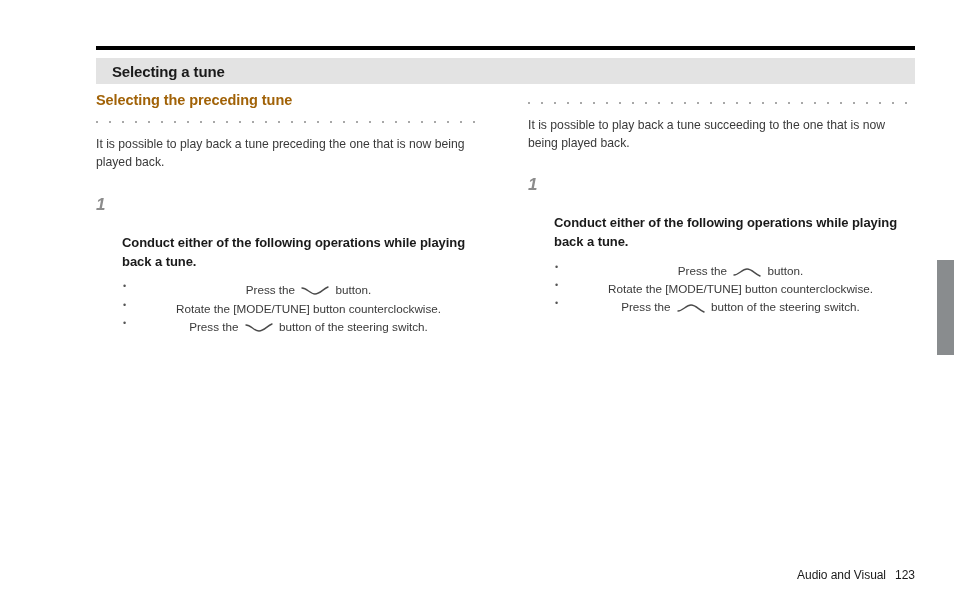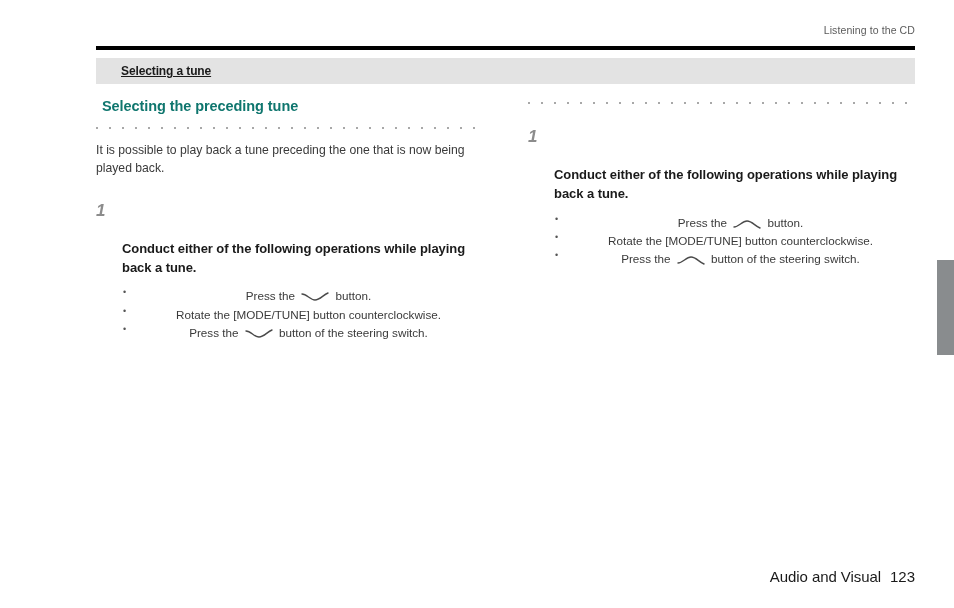--- a/index.html
+++ b/index.html
@@ -48,48 +48,47 @@
     position: absolute;
     left: 96px;
     top: 58px;
     width: 819px;
     height: 26px;
     background: #e3e3e3;
     display: flex;
     align-items: center;
   }
   .banner-title {
-    margin-left: 25px;
-    font-size: 12px;
+    margin-left: 16px;
+    font-size: 15px;
     font-weight: bold;
     color: #1a1a1a;
     letter-spacing: -0.01em;
-    text-decoration: underline;
   }
 
   
   .columns {
     position: absolute;
     left: 96px;
     top: 90px;
     width: 819px;
     display: flex;
     gap: 46px;
   }
   .col {
     width: 386px;
   }
 
   .sub-head {
     font-size: 14.5px;
     font-weight: bold;
-    color: #0f766e;
+    color: #a16207;
     letter-spacing: -0.005em;
     line-height: 1.2;
-    margin: 6px;
+    margin: 0;
     padding-top: 2px;
   }
 
   
   .dot-rule {
     height: 2px;
     margin-top: 12px;
     margin-bottom: 13px;
     background-image:
       linear-gradient(to right, #a8a8a8 0px, #a8a8a8 2px, transparent 2px, transparent 13px);
@@ -183,32 +182,31 @@
     background: #898c8e;
   }
 
   
   .footer {
     position: absolute;
     left: 96px;
     top: 568px;
     width: 819px;
     text-align: right;
-    font-size: 15px;
+    font-size: 12px;
     color: #1a1a1a;
   }
   .footer-sect { letter-spacing: -0.005em; }
   .footer-page { margin-left: 9px; }
 </style>
 </head>
 <body>
 
 <div class="page">
 
-  <div class="running-header">Listening to the CD</div>
 
   <div class="head-rule"></div>
 
   <div class="banner">
     <span class="banner-title">Selecting a tune</span>
   </div>
 
   <div class="columns">
 
     <div class="col col-left">
@@ -244,20 +242,21 @@
               <span>button of the steering switch.</span>
             </li>
           </ul>
 
         </div>
       </div>
     </div>
 
     <div class="col col-right">
       <div class="dot-rule"></div>
+      <p class="intro">It is possible to play back a tune succeeding to the one that is now being played back.</p>
 
       <div class="step">
         <div class="step-num">1</div>
         <div class="step-body">
           <p class="step-title">Conduct either of the following operations while playing back a tune.</p>
 
           <ul class="bullets">
             <li>
               <span>Press the</span>
               <span class="wave-icon">

